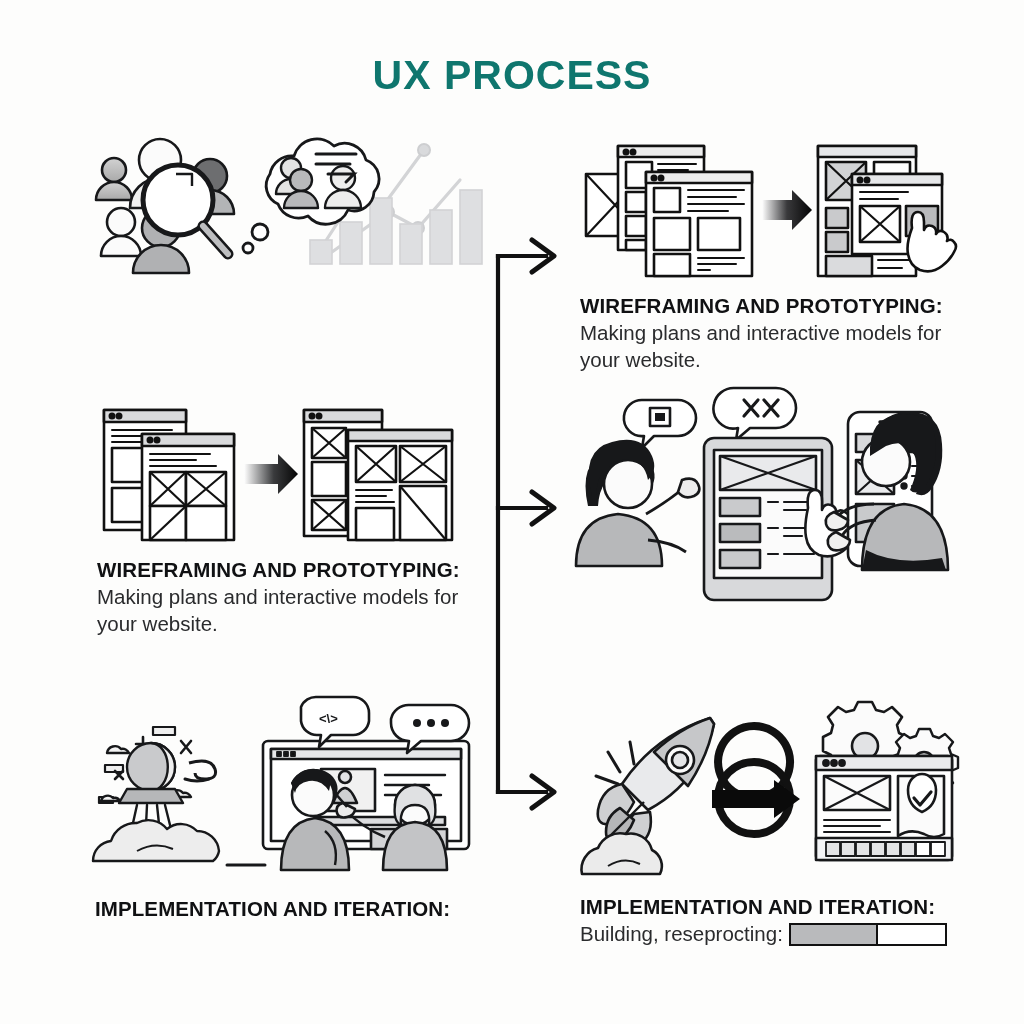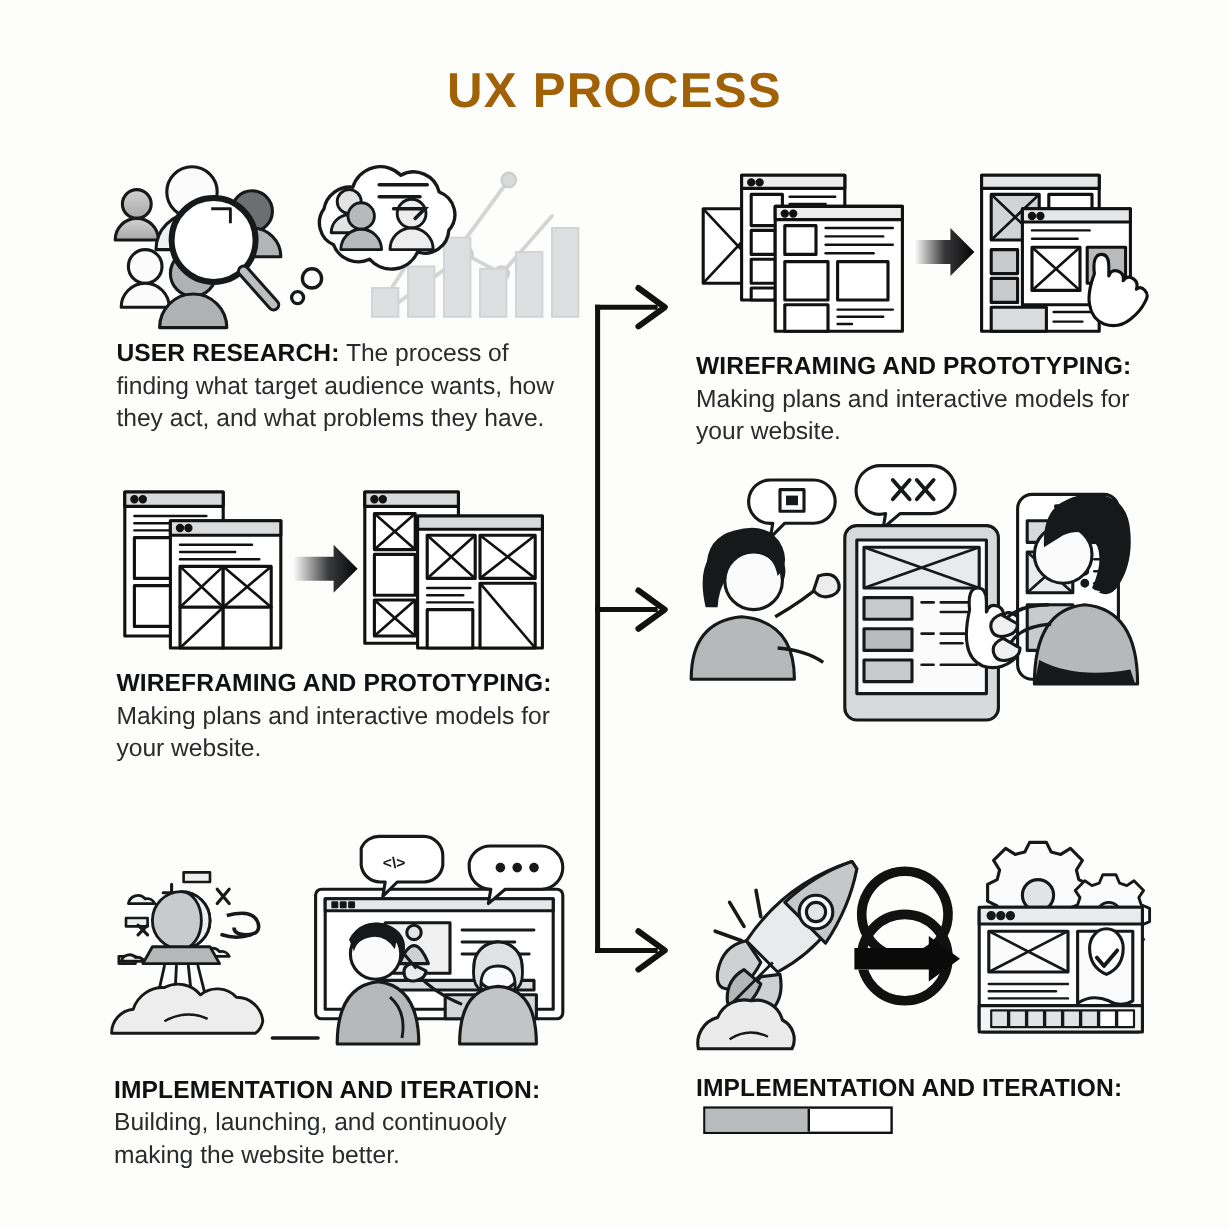--- a/index.html
+++ b/index.html
@@ -11,21 +11,21 @@
     overflow:hidden;
     position:relative;
   }
   #canvas{position:absolute;inset:0;width:1024px;height:1024px;background:#fdfdfc;}
 
   
   .title{
     position:absolute;left:0;top:52px;width:1024px;
     text-align:center;
     font-size:41px;font-weight:bold;letter-spacing:1.0px;
-    color:#a16207;
+    color:#0f766e;
   }
 
   
   .block{position:absolute;}
   .block .body{
     font-size:20.5px;line-height:27px;color:#2a2b2d;
     margin:0;
   }
   .block .body b{font-weight:bold;color:#101113;letter-spacing:.1px;}
   .indent{display:inline-block;}
@@ -585,49 +585,42 @@
             <rect x="293" y="140" width="14" height="14"></rect>
           <rect x="308" y="140" width="14" height="14"></rect>
             <rect x="323" y="140" width="14" height="14"></rect>
           <rect x="338" y="140" width="14" height="14" fill="#fff"></rect>
             <rect x="353" y="140" width="14" height="14" fill="#fff"></rect>
         </g>
       </g>
     </svg>
   </div>
 
-  <div class="block" id="txt-user-research">
-    <p class="body">
-      <b>USER RESEARCH:</b>
-      <span>The process of finding what target audience wants, how they act, and what problems they have.</span>
-    </p>
-  </div>
 
   <div class="block" id="txt-wireframe-left">
     <p class="body">
       <b>WIREFRAMING AND PROTOTYPING:</b><br>
       <span>Making plans and interactive models for your website.</span>
     </p>
   </div>
 
   <div class="block" id="txt-implementation-left">
     <p class="body">
       <b>IMPLEMENTATION AND ITERATION:</b><br>
-      <span>Building, launching, and continuooly making the website better.</span>
     </p>
   </div>
 
   <div class="block" id="txt-wireframe-right">
     <p class="body">
       <b>WIREFRAMING AND PROTOTYPING:</b><br>
       <span>Making plans and interactive models for your website.</span>
     </p>
   </div>
 
 
   <div class="block" id="txt-implementation-right">
     <p class="body">
       <b>IMPLEMENTATION AND ITERATION:</b><br>
-      <span class="pbar"><i id="pbar-fill" style="width: 55%;"></i></span>
+      <span>Building, reseprocting:</span><span class="pbar"><i id="pbar-fill" style="width: 55%;"></i></span>
     </p>
   </div>
 
 </div>
 
 </body></html>

